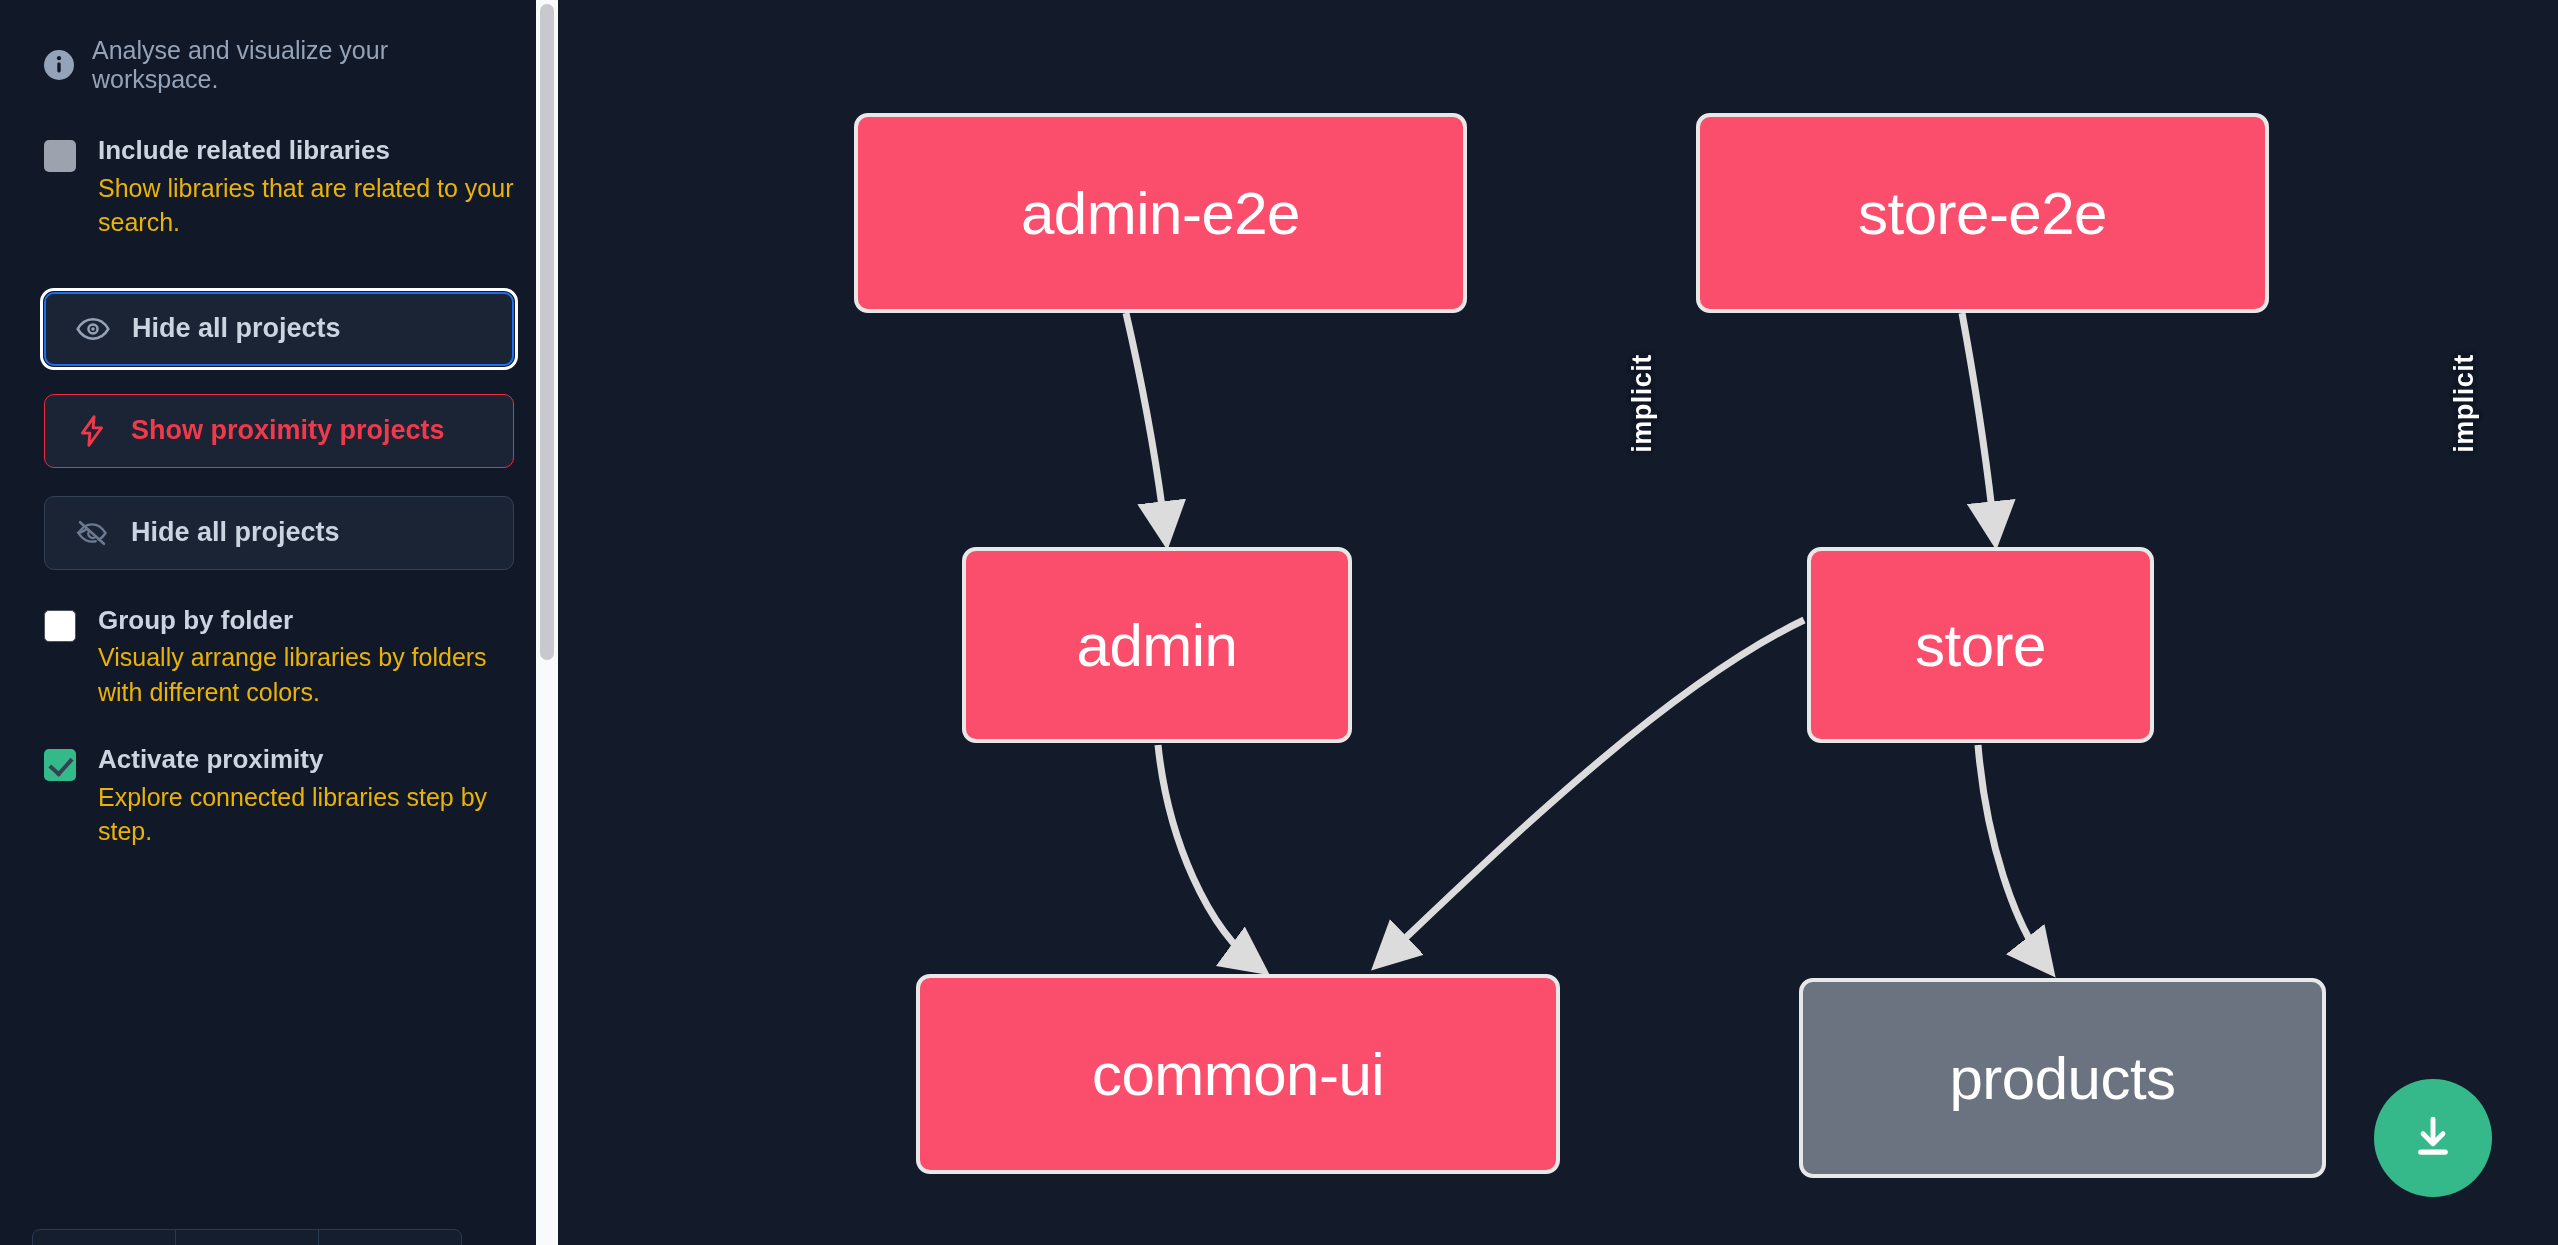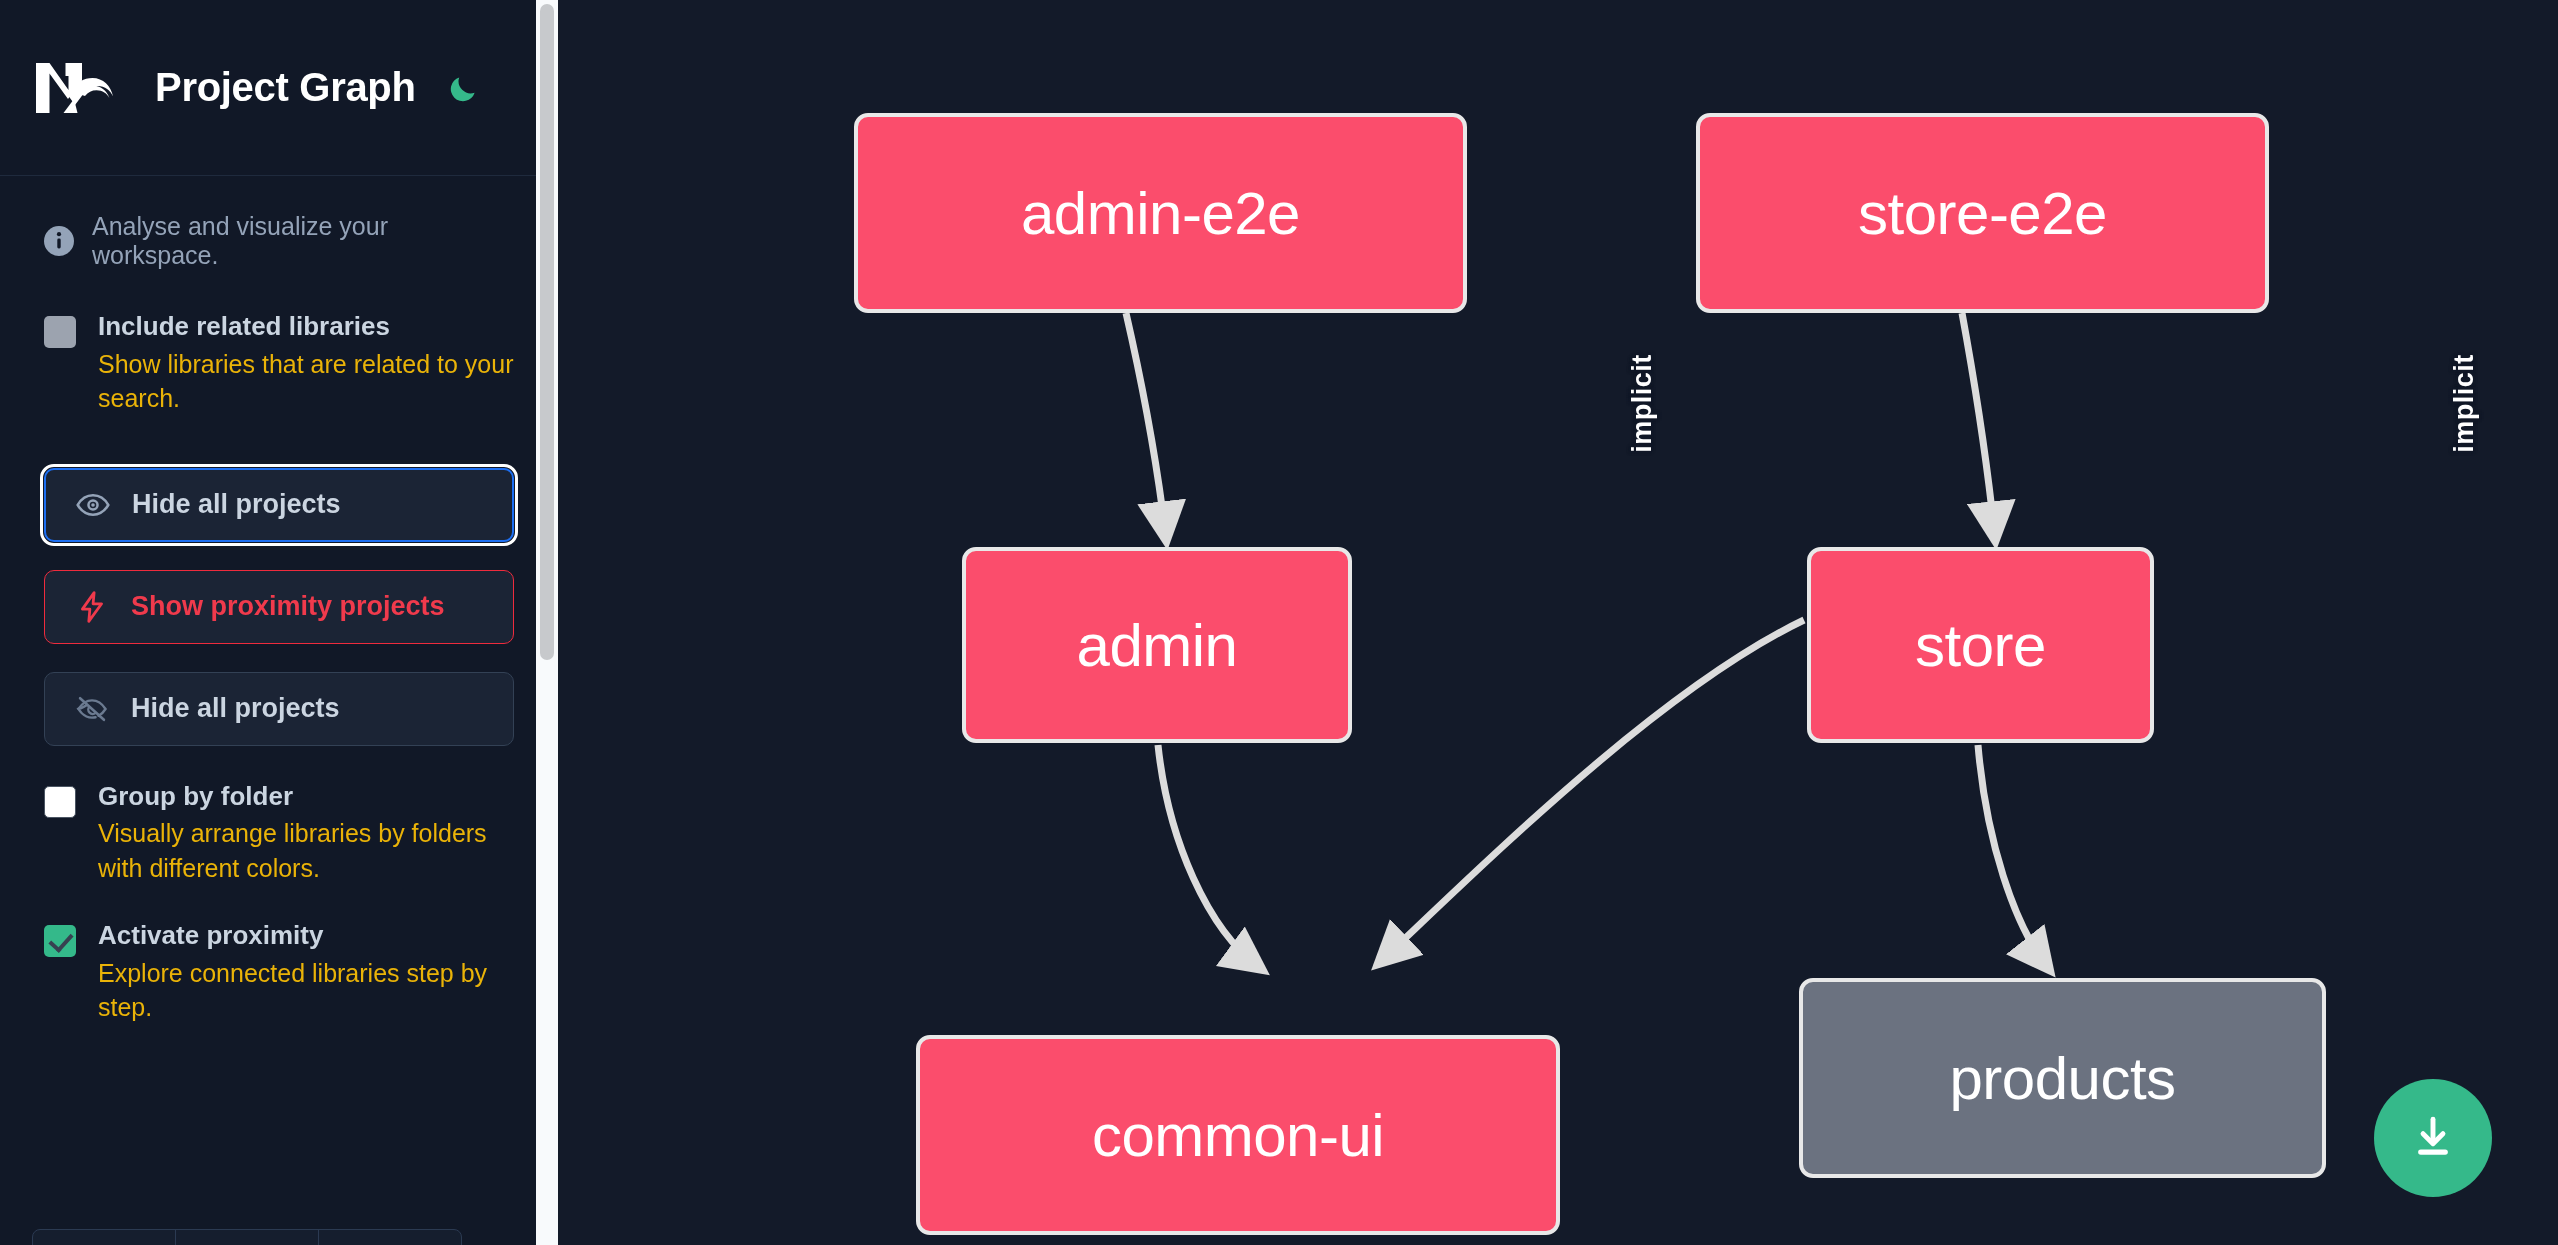--- a/index.html
+++ b/index.html
@@ -216,37 +216,20 @@
     pointer-events: none;
   }
 </style>
 </head>
 <body>
 
 <div id="app">
 
   <aside class="sidebar">
 
-    <div class="sidebar-header">
-      <div class="nx-logo">
-        <svg viewBox="0 0 88 62" width="88" height="62" aria-hidden="true">
-          <path fill="#ffffff" d="M4 6h13.5l19 27V6H50v17.5L36 42 17.5 16.5V56H4z"></path>
-          <rect fill="#ffffff" x="33.5" y="6" width="13" height="13"></rect>
-          <path fill="#ffffff" d="M33 34l10 14 9-12c3.5-4.6 8-7 13.5-7 7.6 0 13 4.4 15.5 10.6-1.8-10.5-10-18.6-20.5-18.6-9 0-15.5 4.6-19.5 11z"></path>
-          <path fill="#ffffff" d="M45.5 56h-14l10.5-14z"></path>
-          <path fill="#ffffff" d="M53 39c3-3.8 6.8-5.8 11.5-5.8 6 0 10.6 3.2 13 8-2.6-7.6-9-12.6-17-12.6-6.6 0-11.8 3-15.3 8z"></path>
-        </svg>
-      </div>
-      <div class="app-title">Project Graph</div>
-      <div class="theme-toggle">
-        <svg viewBox="0 0 32 32" width="34" height="34" aria-hidden="true">
-          <path fill="#35b98a" d="M26 20.5A11.5 11.5 0 0 1 11.5 6 11.5 11.5 0 1 0 26 20.5z"></path>
-        </svg>
-      </div>
-    </div>
 
     <div class="sidebar-body">
 
       <div class="info-row">
         <div class="info-icon">
           <svg viewBox="0 0 30 30" width="30" height="30" aria-hidden="true">
             <circle cx="15" cy="15" r="15" fill="#94a3b8"></circle>
             <rect x="13.3" y="12.5" width="3.4" height="10" rx="1.4" fill="#111827"></rect>
             <circle cx="15" cy="8.2" r="2.1" fill="#111827"></circle>
           </svg>
@@ -349,21 +332,21 @@
     <div class="edge-label" style="left:1857px; top:388px; transform: rotate(-90deg);">implicit</div>
 
     <div class="node pink" style="left:296px; top:113px; width:613px; height:200px;">admin-e2e</div>
 
     <div class="node pink" style="left:1138px; top:113px; width:573px; height:200px;">store-e2e</div>
 
     <div class="node pink" style="left:1249px; top:547px; width:347px; height:196px;">store</div>
 
     <div class="node pink" style="left:404px; top:547px; width:390px; height:196px;">admin</div>
 
-    <div class="node pink" style="left:358px; top:1035px; width:644px; height:200px;">common-ui</div>
+    <div class="node pink" style="left:358px; top:974px; width:644px; height:200px;">common-ui</div>
 
     <div class="node grey" style="left:1241px; top:978px; width:527px; height:200px;">products</div>
 
     <div class="fab">
       <span>
         <svg viewBox="0 0 30 30" width="46" height="46" aria-hidden="true">
           <path d="M15 4v15" stroke="#ffffff" stroke-width="3.2" stroke-linecap="round" fill="none"></path>
           <path d="M8.5 13.5L15 20l6.5-6.5" stroke="#ffffff" stroke-width="3.2" stroke-linecap="round" stroke-linejoin="round" fill="none"></path>
           <path d="M7 25.5h16" stroke="#ffffff" stroke-width="3.4" stroke-linecap="round" fill="none"></path>
         </svg>

